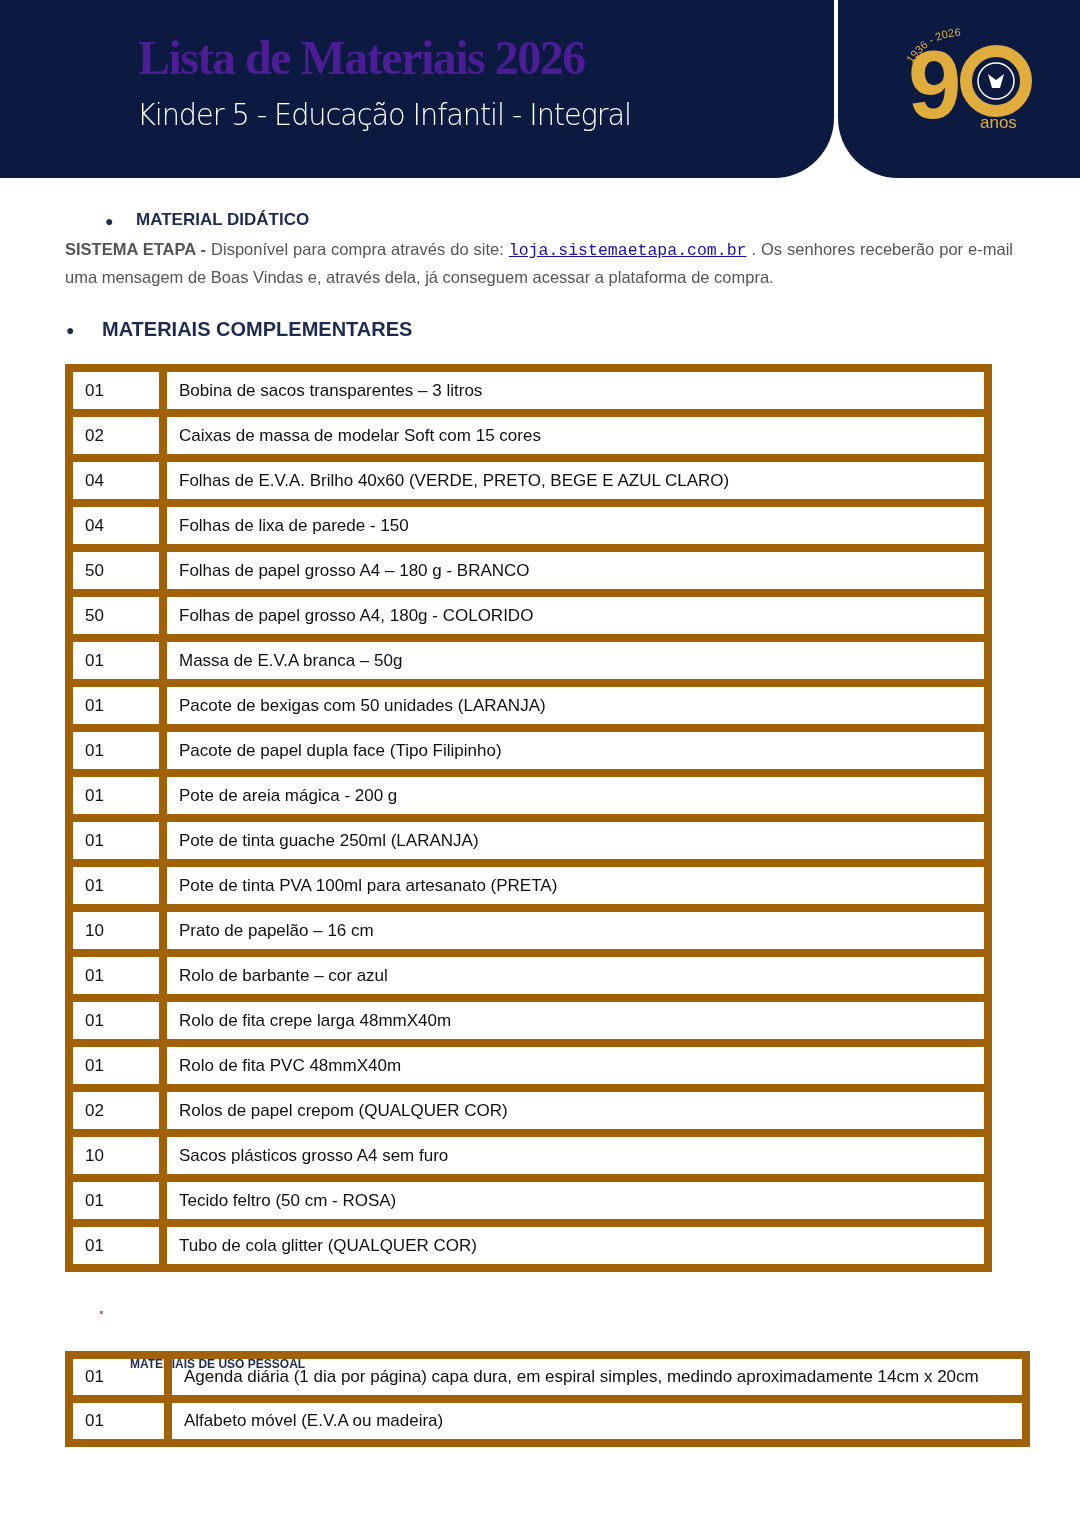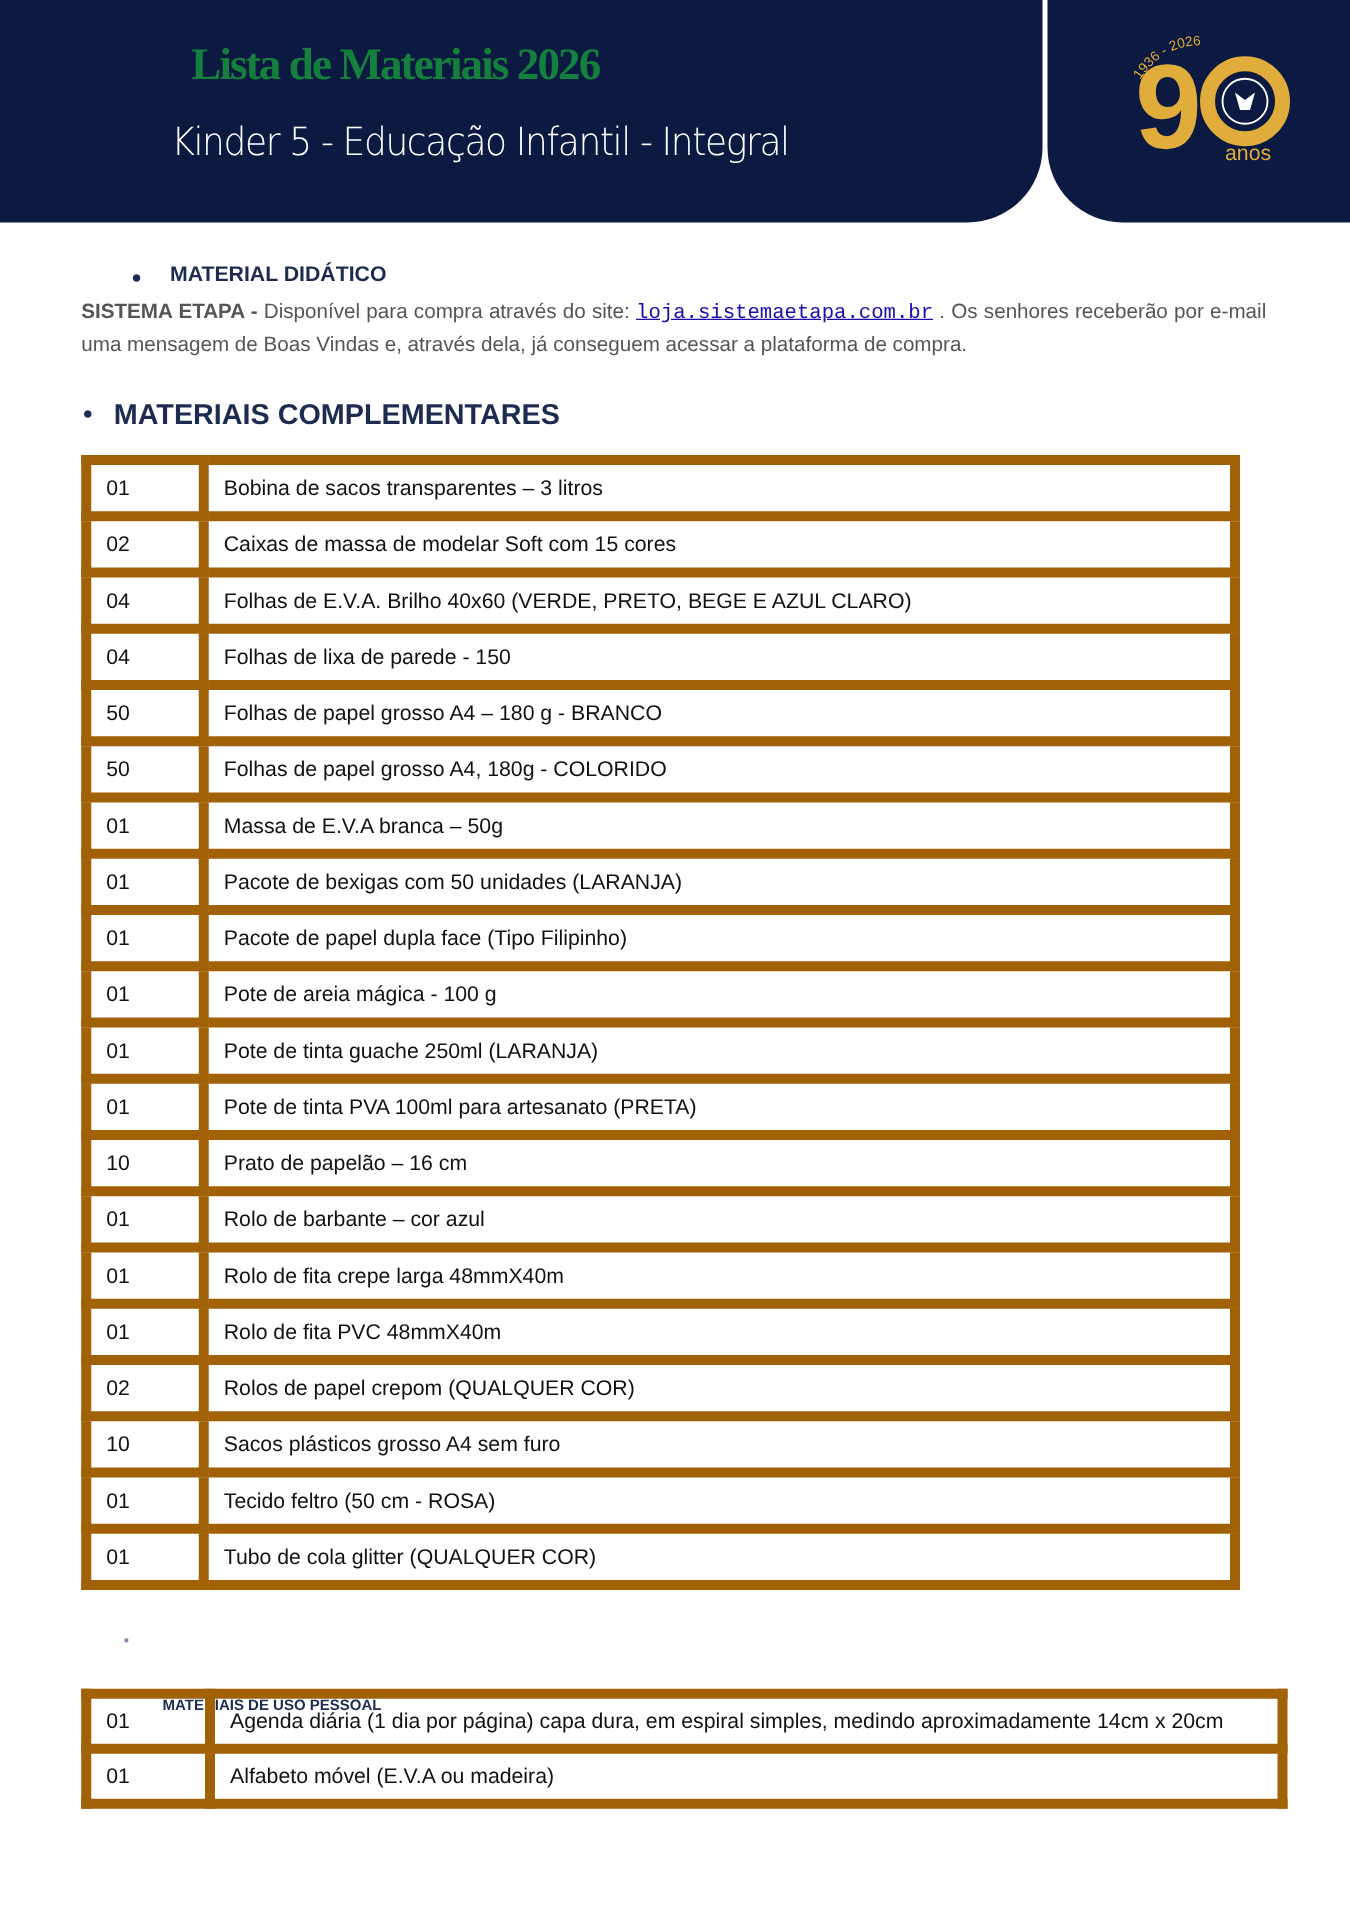--- a/index.html
+++ b/index.html
@@ -1,19 +1,19 @@
 <!DOCTYPE html>
 <html><head>
 <meta charset="utf-8">
 <style>
   html, body { margin: 0; padding: 0; background: #ffffff; }
   body { width: 1080px; height: 1525px; position: relative; overflow: hidden; font-family: "Liberation Sans", sans-serif; color: #222; }
   .header-left { position: absolute; left: 0; top: 0; width: 834px; height: 178px; background: #0c1a42; border-bottom-right-radius: 60px; }
   .header-right { position: absolute; left: 838px; top: 0; width: 242px; height: 178px; background: #0c1a42; border-bottom-left-radius: 60px; }
-  .title { position: absolute; left: 153px; top: 30px; font-family: "Liberation Serif", serif; font-weight: bold; font-size: 36px; letter-spacing: -1.5px; color: #15803d; white-space: nowrap; }
+  .title { position: absolute; left: 138px; top: 30px; font-family: "Liberation Serif", serif; font-weight: bold; font-size: 48px; letter-spacing: -1.5px; color: #4c1d95; white-space: nowrap; }
   .subtitle { position: absolute; left: 137px; top: 96px; font-family: "DejaVu Sans", sans-serif; font-size: 31px; color: #ffffff; letter-spacing: -1.2px; white-space: nowrap; font-weight: 300; transform: scaleX(0.93); transform-origin: left; }
   .logo { position: absolute; left: 900px; top: 26px; width: 140px; height: 110px; }
   .section-head { position: absolute; font-weight: bold; color: #1c2c50; font-size: 17px; white-space: nowrap; }
   .bullet { position: absolute; color: #1c2c50; font-size: 14px; }
   .para { position: absolute; left: 65px; top: 236px; width: 948px; font-size: 16.5px; line-height: 27px; color: #555; text-align: justify; font-family: "Liberation Sans", sans-serif; }
   .para b { color: #555; }
   .para a { color: #1a0dab; text-decoration: underline; font-family: Liberation Mono, monospace; }
   table { border-collapse: collapse; position: absolute; font-size: 17px; color: #111; }
   td { border: 8px solid #a16207; padding: 0 16px 0 12px; height: 37px; }
   .t1 { left: 65px; top: 364px; width: 927px; }
@@ -48,21 +48,21 @@
 <div class="section-head" style="left:136px; top:210px;">MATERIAL DIDÁTICO</div>
 
 <div class="para">
   <b>SISTEMA ETAPA -</b>
   <span>Disponível para compra através do site:</span>
   <a href="#">loja.sistemaetapa.com.br</a>
   <span>. Os senhores receberão por e-mail uma mensagem de Boas Vindas e, através dela, já conseguem acessar a plataforma de compra.</span>
 </div>
 
 <span class="bullet" style="left:66px; top:322px;">●</span>
-<div class="section-head" style="left:91px; top:318px; font-size:23px;text-align:right;">MATERIAIS COMPLEMENTARES</div>
+<div class="section-head" style="left:102px; top:318px; font-size:20px;text-align:right;">MATERIAIS COMPLEMENTARES</div>
 
 <table class="t1">
   <tbody id="t1body">
       <tr>
         <td class="q">01</td>
         <td>Bobina de sacos transparentes – 3 litros</td>
       </tr>
       <tr>
         <td class="q">02</td>
         <td>Caixas de massa de modelar Soft com 15 cores</td>
@@ -90,21 +90,21 @@
       <tr>
         <td class="q">01</td>
         <td>Pacote de bexigas com 50 unidades (LARANJA)</td>
       </tr>
       <tr>
         <td class="q">01</td>
         <td>Pacote de papel dupla face (Tipo Filipinho)</td>
       </tr>
       <tr>
         <td class="q">01</td>
-        <td>Pote de areia mágica - 100 g</td>
+        <td>Pote de areia mágica - 200 g</td>
       </tr>
       <tr>
         <td class="q">01</td>
         <td>Pote de tinta guache 250ml (LARANJA)</td>
       </tr>
       <tr>
         <td class="q">01</td>
         <td>Pote de tinta PVA 100ml para artesanato (PRETA)</td>
       </tr>
       <tr>

